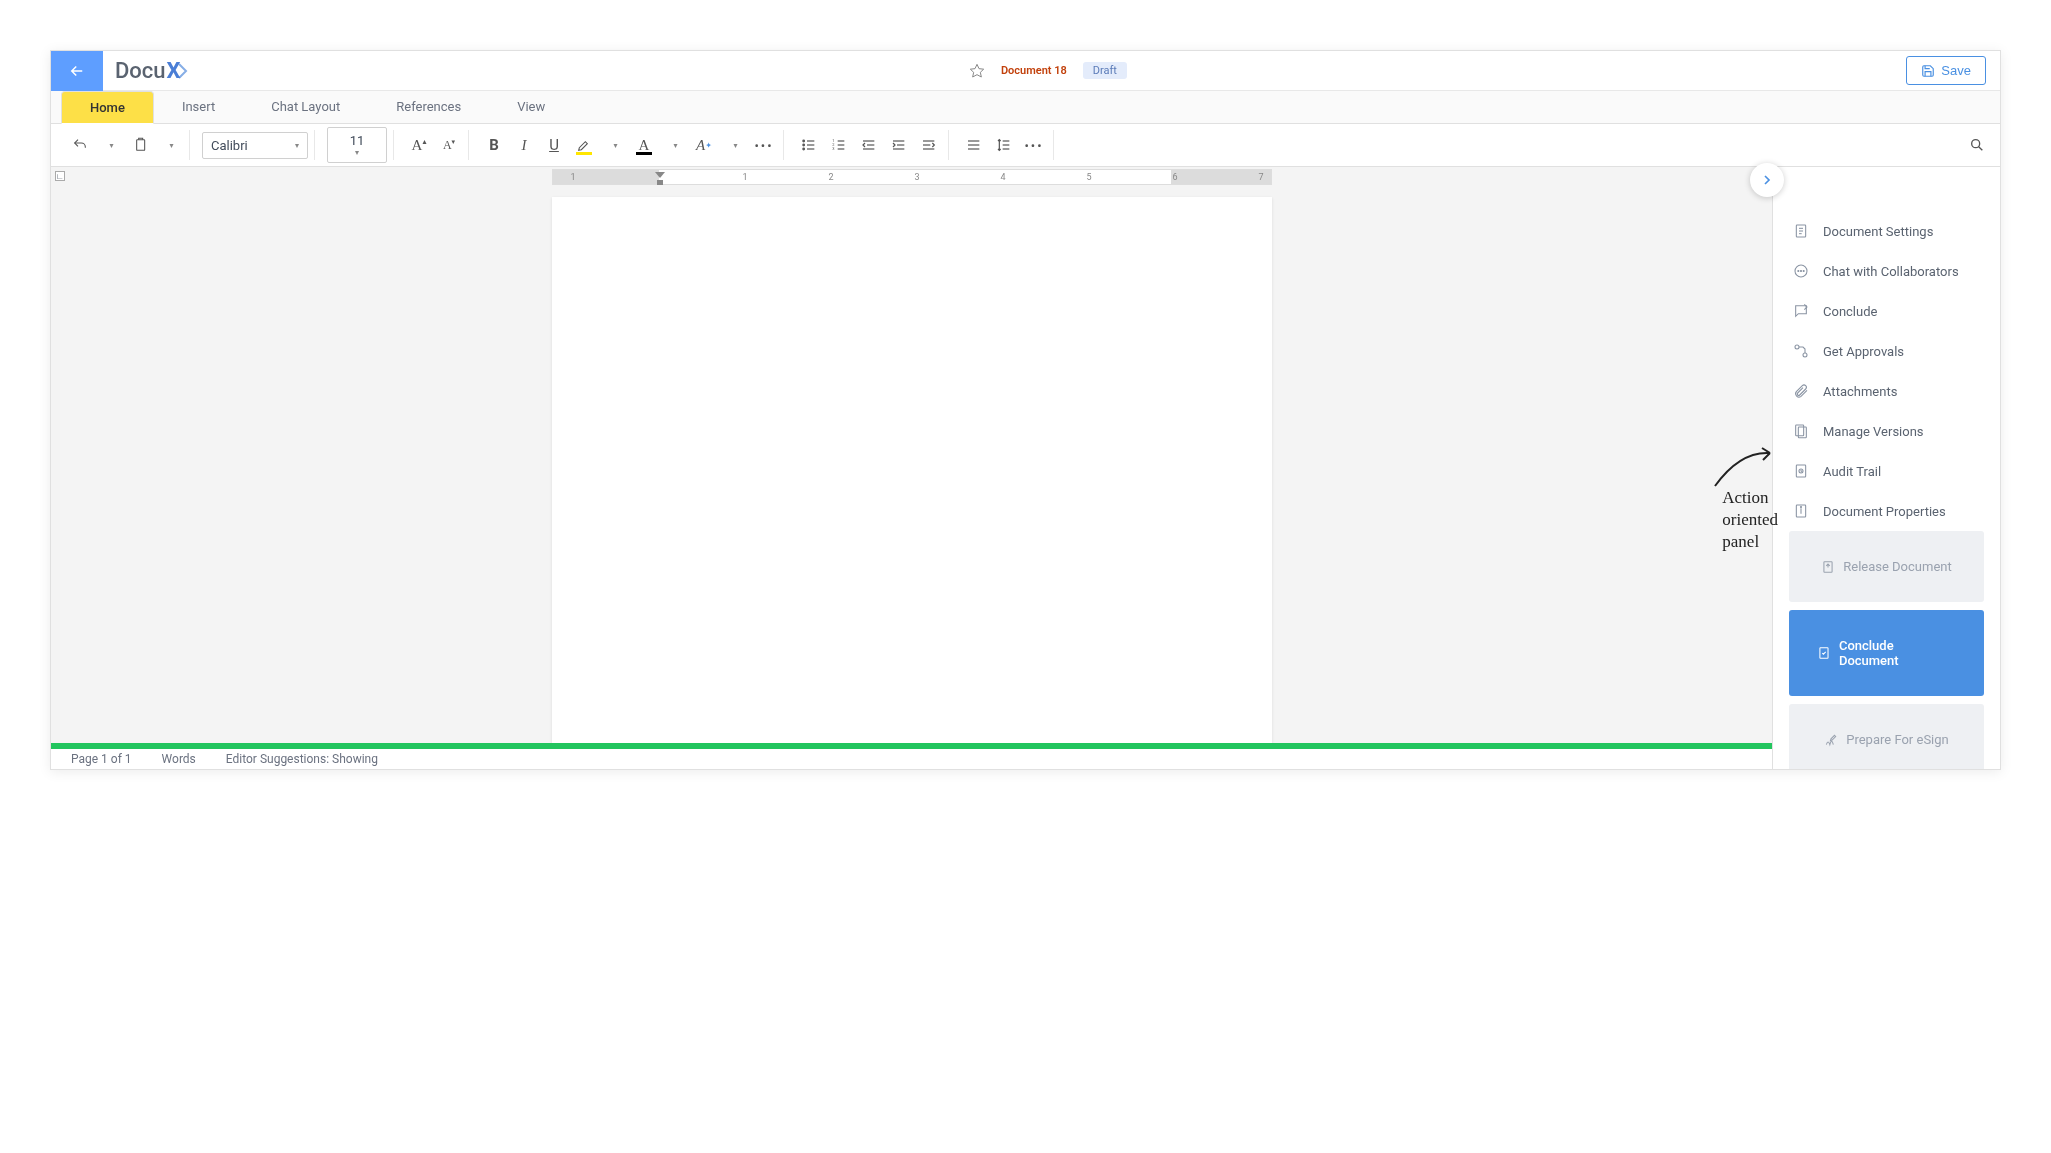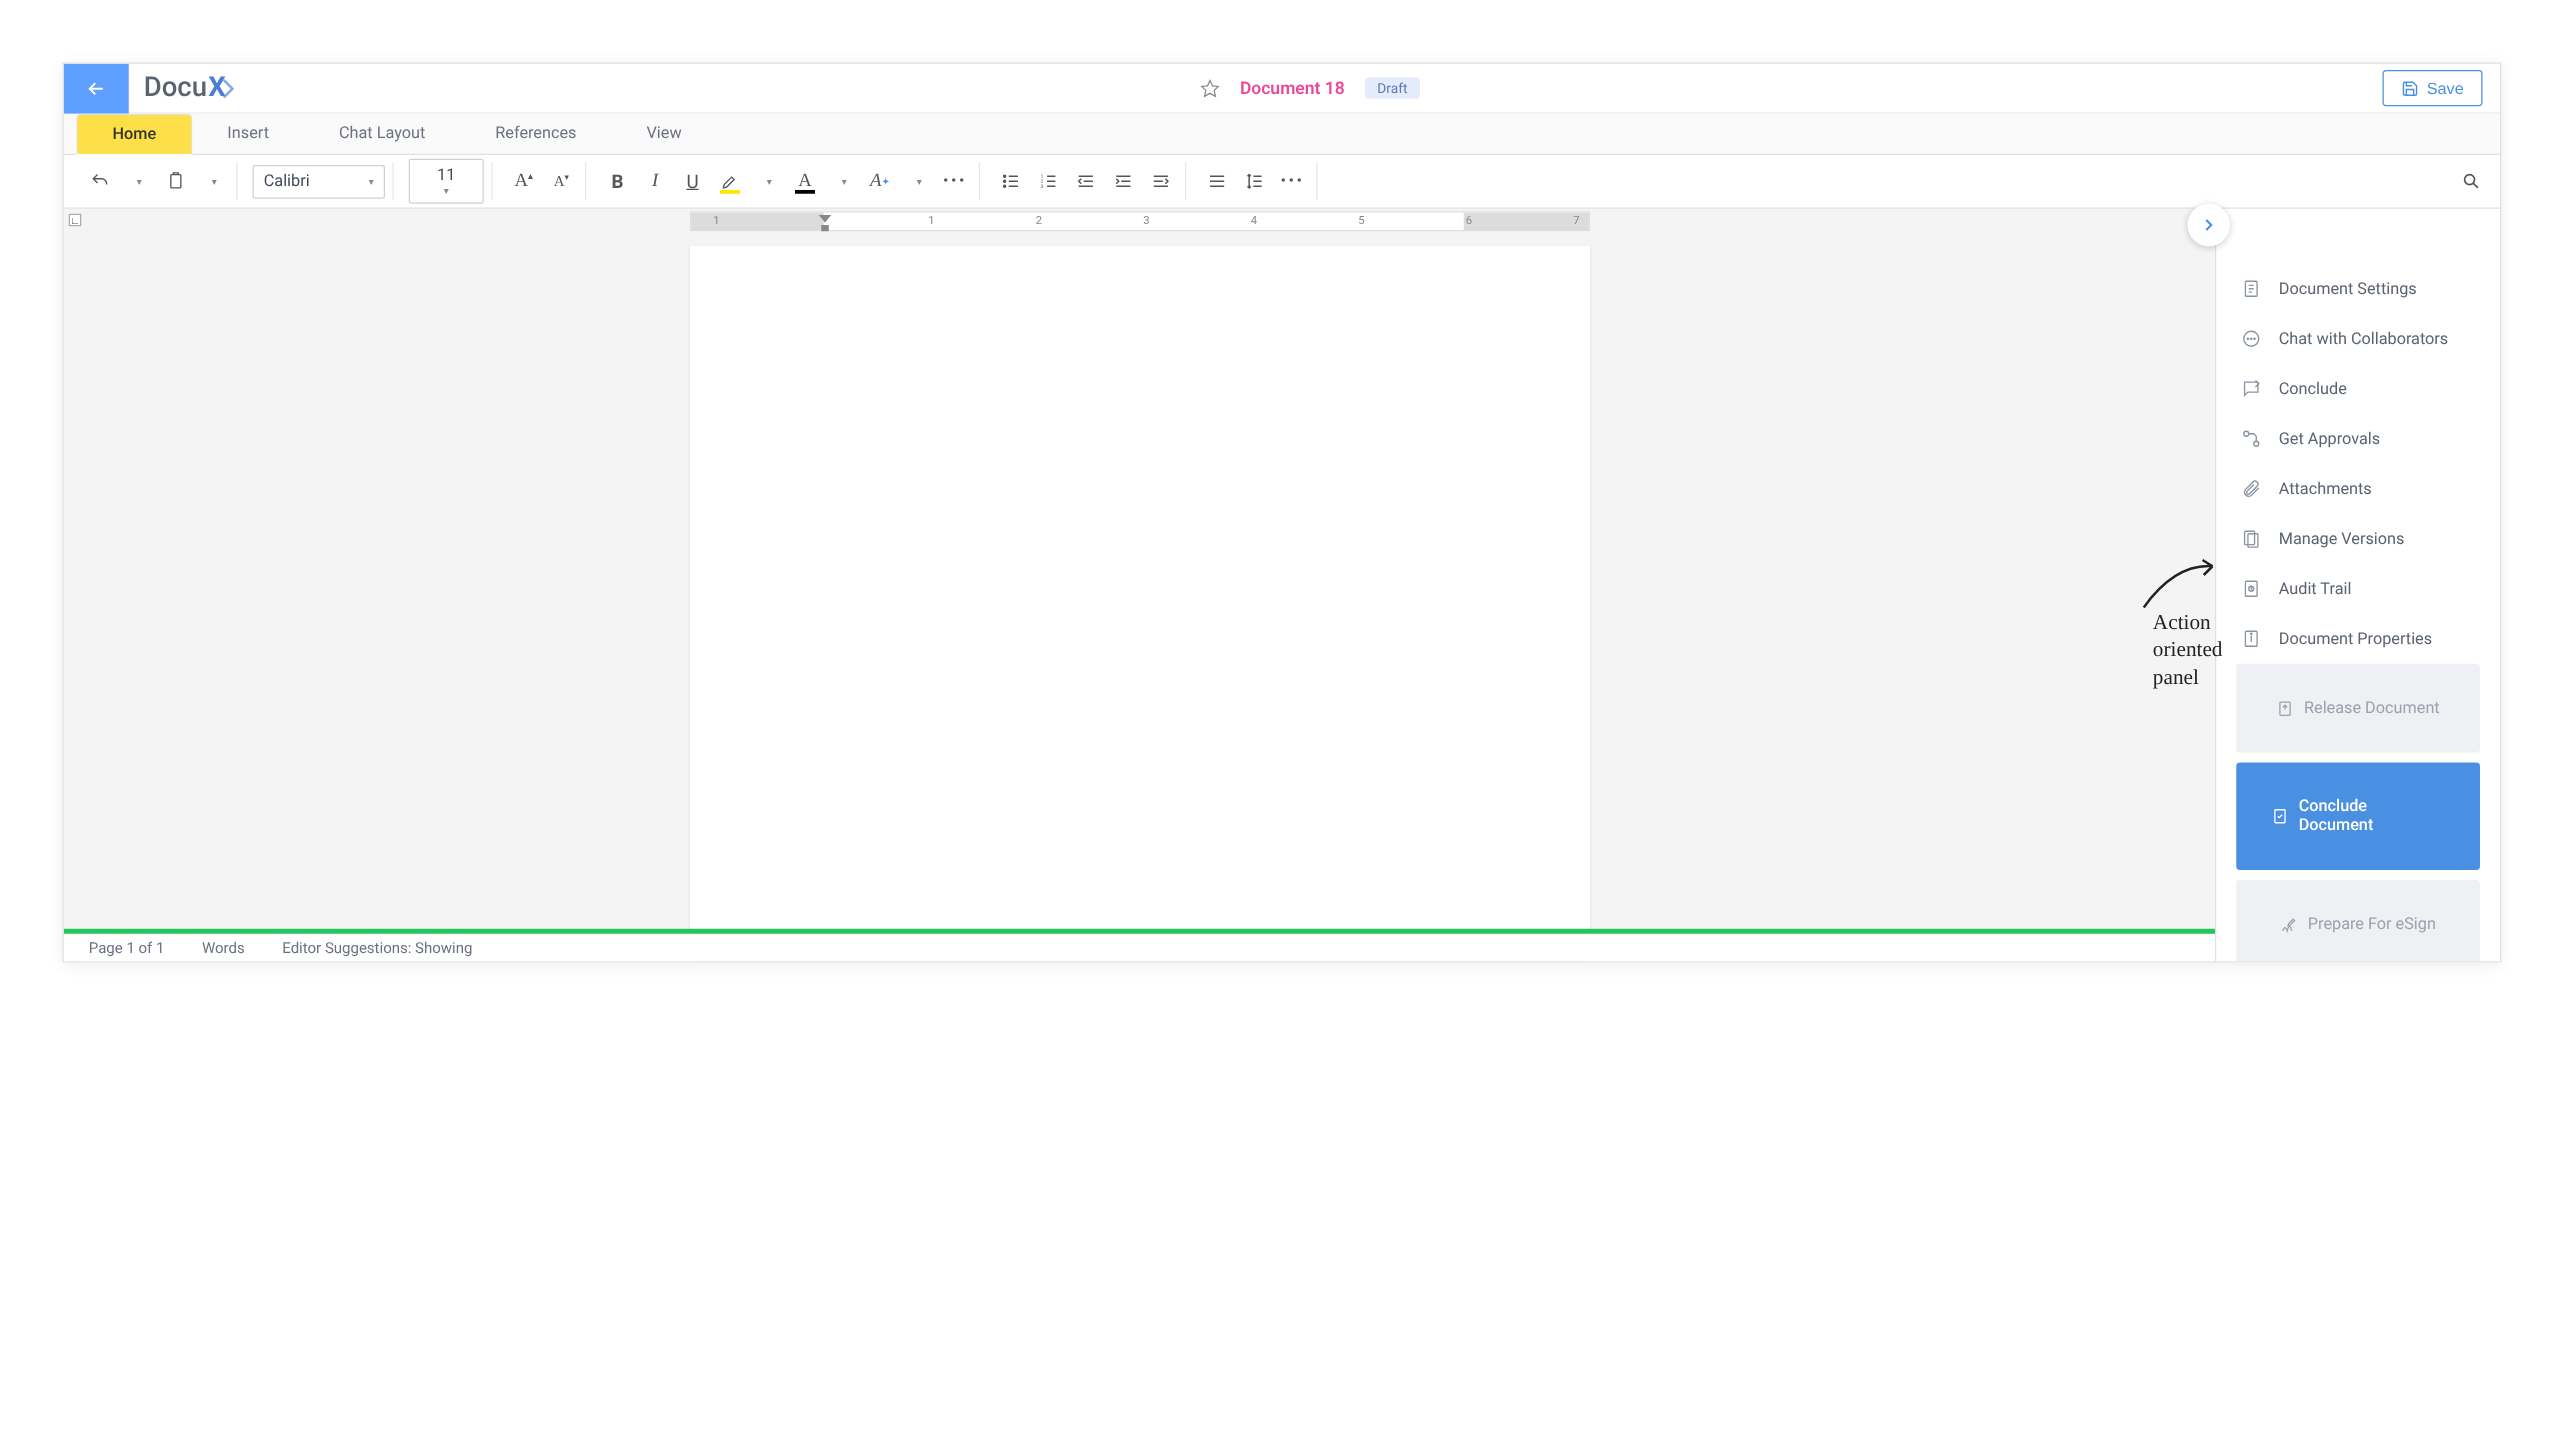--- a/index.html
+++ b/index.html
@@ -8,21 +8,21 @@
 .app-frame { border: 1px solid #e0e0e0; box-shadow: 0 2px 12px rgba(0,0,0,0.08); position: relative; height: 720px; overflow: hidden; display: flex; flex-direction: column; }
 
 
 .header { display: flex; align-items: center; height: 40px; border-bottom: 1px solid #e8e8e8; }
 .back-btn { width: 52px; height: 40px; background: #5e9eff; display: flex; align-items: center; justify-content: center; cursor: pointer; }
 .back-btn svg { stroke: #fff; }
 .logo { margin-left: 12px; font-size: 22px; font-weight: 500; color: #5a6370; display: flex; align-items: center; }
 .logo-x { color: #4a7ed6; font-weight: 700; margin-left: 1px; position: relative; }
 .header-center { flex: 1; display: flex; align-items: center; justify-content: center; gap: 16px; }
 .star-icon { color: #888; cursor: pointer; }
-.doc-title { font-weight: 600; color: #ec4899; font-size: 14px; }
+.doc-title { font-weight: 600; color: #c2410c; font-size: 11px; }
 .badge { background: #e4ecfb; color: #5b7bb8; font-size: 11px; padding: 2px 10px; border-radius: 3px; }
 .save-btn { margin-right: 14px; border: 1px solid #4a90e2; color: #4a90e2; background: #fff; padding: 6px 14px; border-radius: 3px; font-size: 13px; display: flex; align-items: center; gap: 6px; cursor: pointer; }
 
 
 .ribbon-tabs { display: flex; padding-left: 10px; border-bottom: 1px solid #e0e0e0; background: #fafafa; }
 .ribbon-tab { padding: 8px 28px; font-size: 13px; color: #6b7280; cursor: pointer; }
 .ribbon-tab.active { background: #fde047; border: 1px solid #e0e0e0; border-bottom: 1px solid #fff; margin-bottom: -1px; border-radius: 4px 4px 0 0; color: #333; font-weight: 500; }
 
 
 .toolbar { display: flex; align-items: center; padding: 6px 10px; border-bottom: 1px solid #e0e0e0; gap: 6px; background: #fff; }
@@ -56,21 +56,21 @@
 .panel-toggle { position: absolute; top: 112px; right: 216px; width: 34px; height: 34px; border-radius: 50%; background: #fff; box-shadow: 0 1px 6px rgba(0,0,0,0.2); display: flex; align-items: center; justify-content: center; cursor: pointer; color: #4a90e2; z-index: 5; }
 .panel-list { flex: 1; padding-top: 30px; }
 .panel-item { display: flex; align-items: center; gap: 14px; padding: 12px 20px; font-size: 13px; color: #5a6370; cursor: pointer; }
 .panel-item svg { color: #8a94a3; flex-shrink: 0; }
 .panel-footer { padding: 0 16px 6px; display: flex; flex-direction: column; gap: 8px; }
 .footer-btn { display: flex; align-items: center; justify-content: center; gap: 8px; padding: 28px; border-radius: 3px; font-size: 13px; cursor: pointer; }
 .footer-btn.disabled { background: #eef0f3; color: #9aa2af; }
 .footer-btn.primary { background: #4a90e2; color: #fff; font-weight: 500; }
 
 
-.statusbar { display: flex; align-items: center; height: 26px; border-top: 4px solid #22c55e; padding: 0 20px; gap: 30px; font-size: 12px; color: #6b7280; background: #fff; position:absolute; bottom:0; left:0; right:228px; }
+.statusbar { display: flex; align-items: center; height: 26px; border-top: 6px solid #22c55e; padding: 0 20px; gap: 30px; font-size: 12px; color: #6b7280; background: #fff; position:absolute; bottom:0; left:0; right:228px; }
 
 
 .annot { position: absolute; font-family: "Comic Sans MS", cursive; font-size: 17px; color: #222; line-height: 1.3; }
 .annot-arrow { position: absolute; }
 
 .search-icon { margin-left: auto; }
 svg { display: block; }
 </style>
 </head>
 <body>

